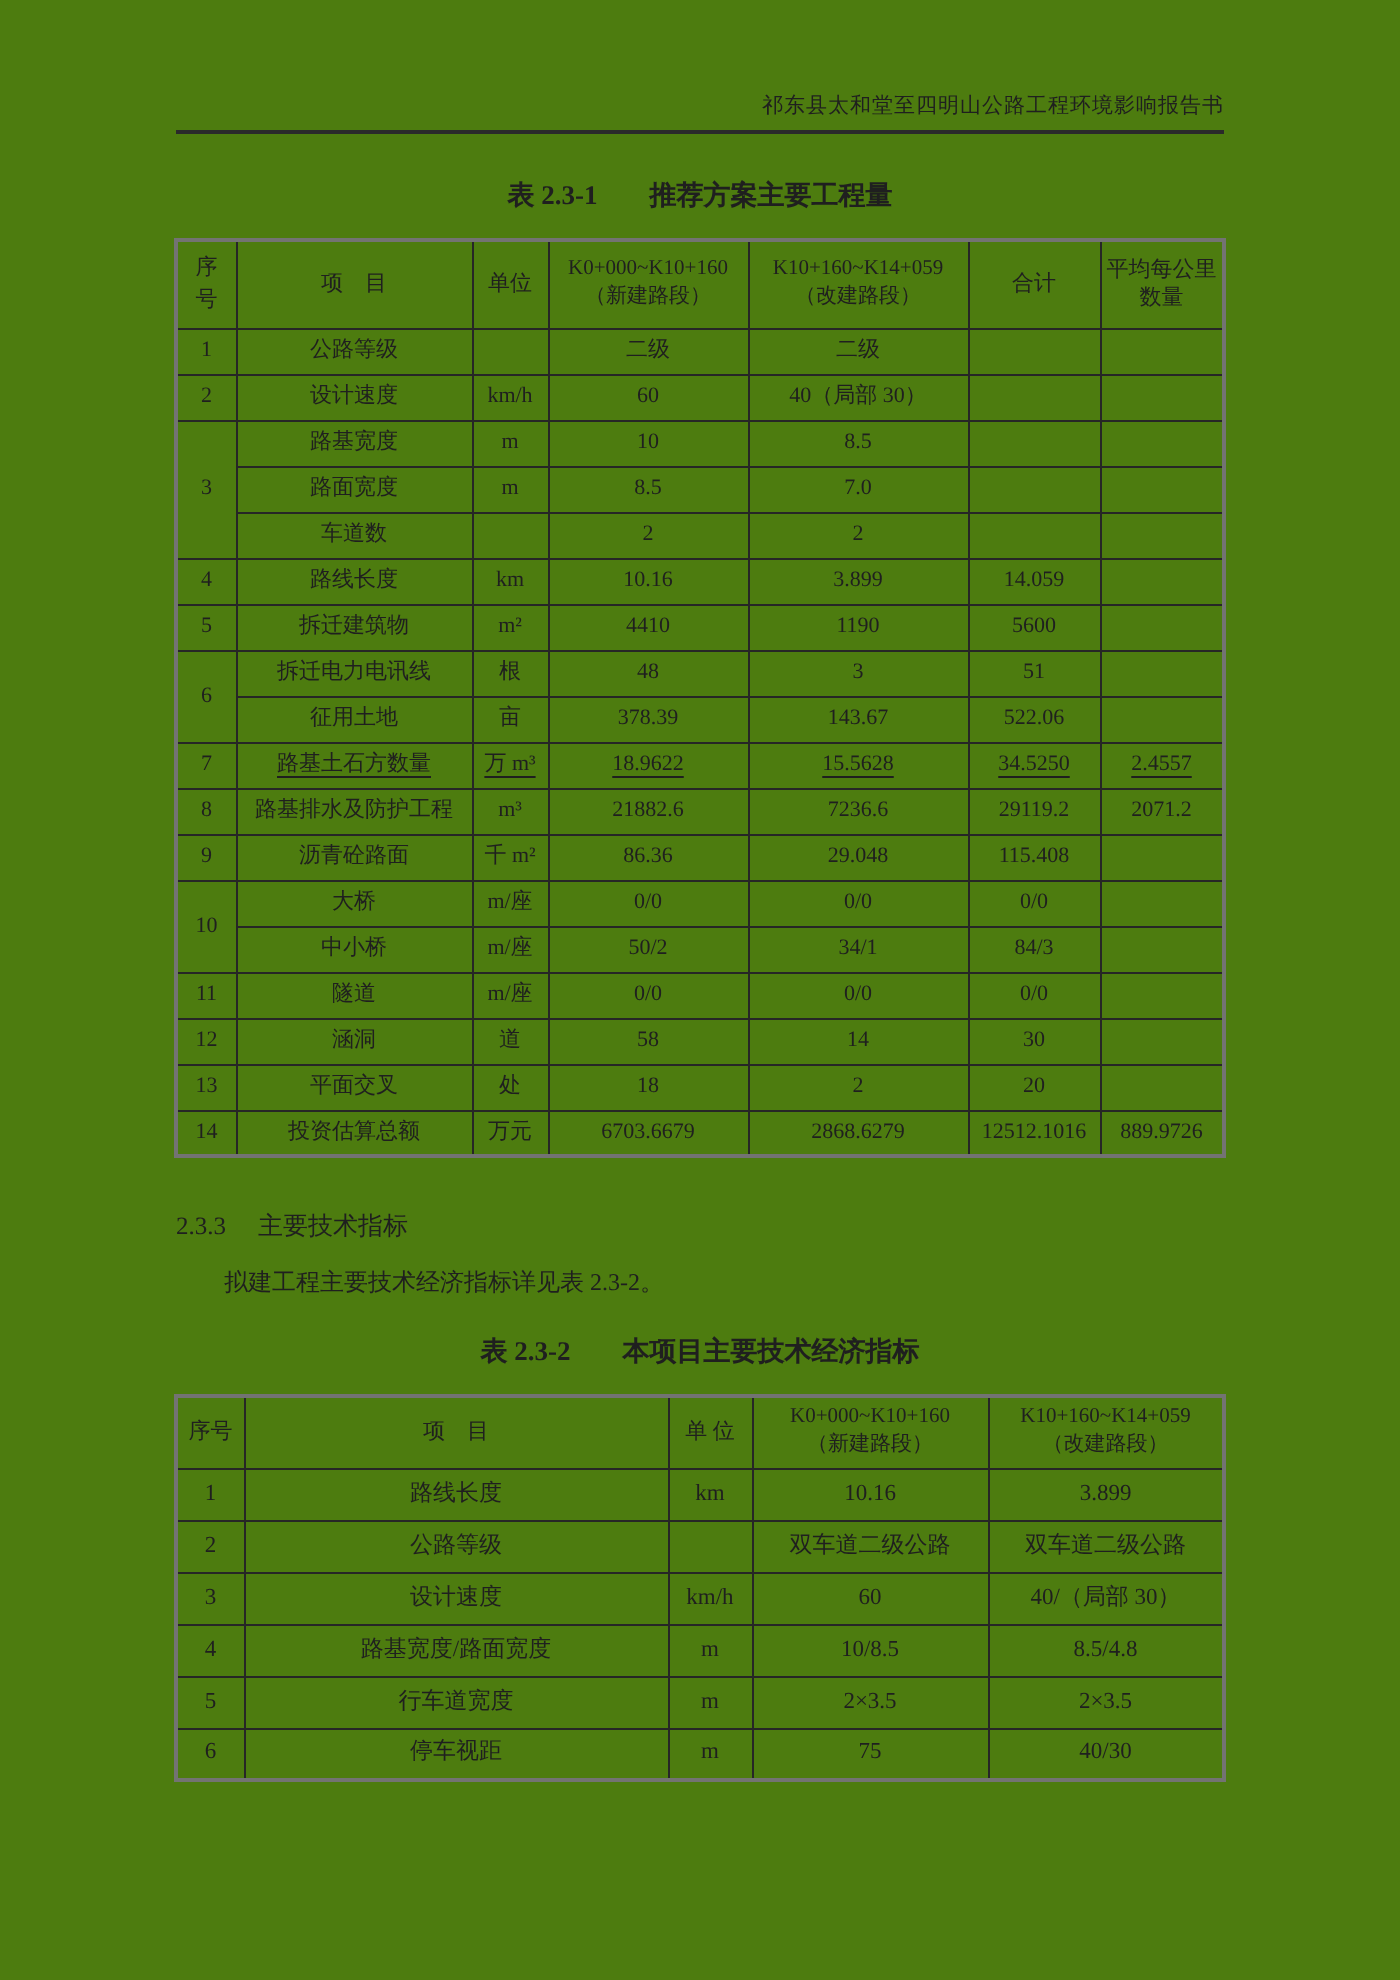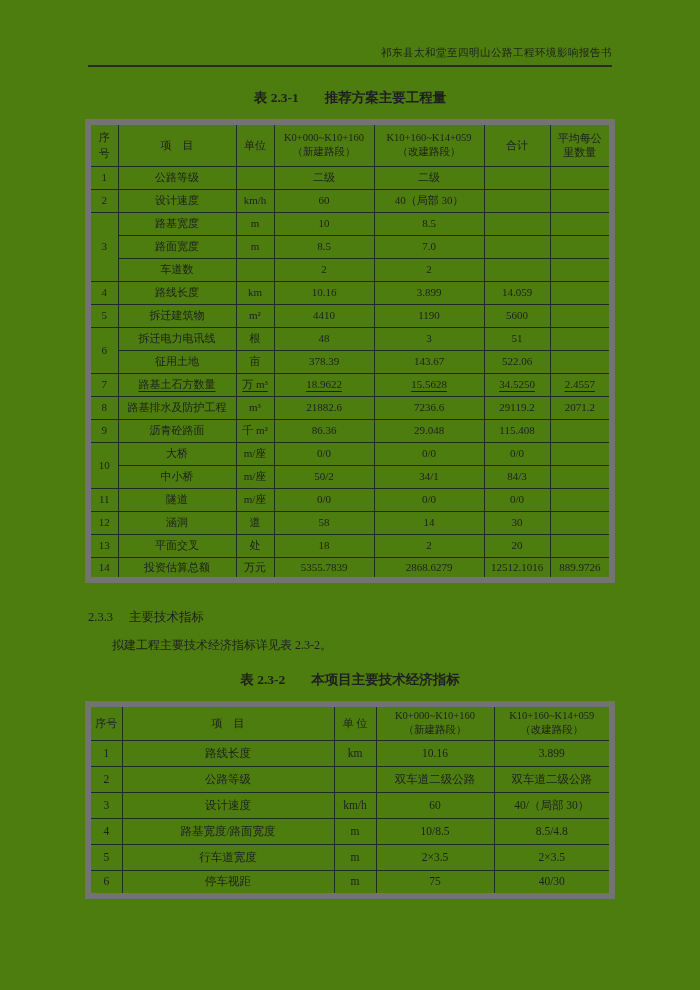--- a/index.html
+++ b/index.html
@@ -21,21 +21,21 @@
   }
 
   .caption { margin-top:22px; text-align:center; font-size:13.5px; font-weight:bold;
              font-family:"Liberation Sans","DejaVu Sans",sans-serif; }
   .caption .cap-label { margin-right:26px; font-family:Liberation Serif, serif; }
   .caption2 { margin-top:14px; }
 
   table {
     width:524px; margin:12px auto 14px auto;
     border-collapse:collapse; table-layout:fixed;
-    border:6px solid #737373;
+    border:2px solid #737373;
     font-size:11px;
   }
   th,td {
     border:1px solid #262626;
     text-align:center; vertical-align:middle;
     padding:1px 2px; font-weight:normal;
     height:23px; line-height:1.3;
     overflow:hidden;
   }
   .t1 thead th { height:44px; }
@@ -242,21 +242,21 @@
         <td>处</td>
         <td>18</td>
         <td>2</td>
         <td>20</td>
         <td></td>
       </tr>
       <tr>
         <td>14</td>
         <td>投资估算总额</td>
         <td>万元</td>
-        <td>5355.7839</td>
+        <td>6703.6679</td>
         <td>2868.6279</td>
         <td>12512.1016</td>
         <td>889.9726</td>
       </tr>
     </tbody>
   </table>
 
   <div class="section-head">
     <span class="sec-num">2.3.3</span><span>主要技术指标</span>
   </div>

